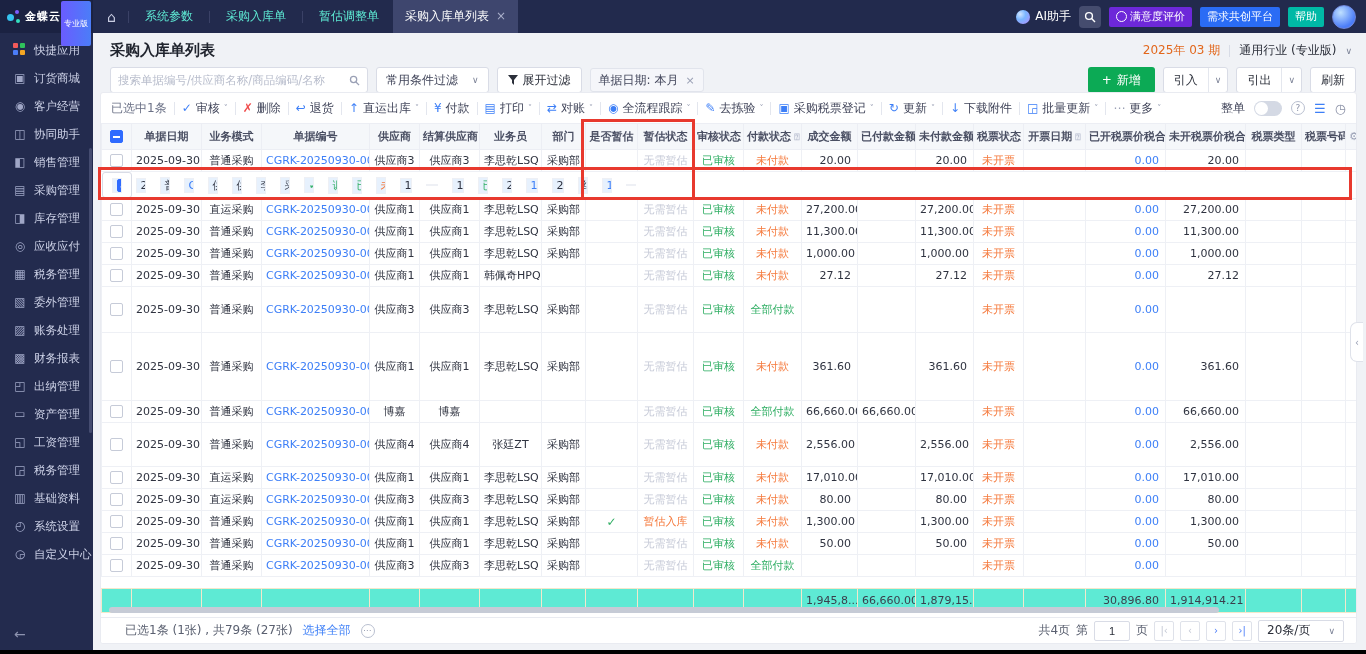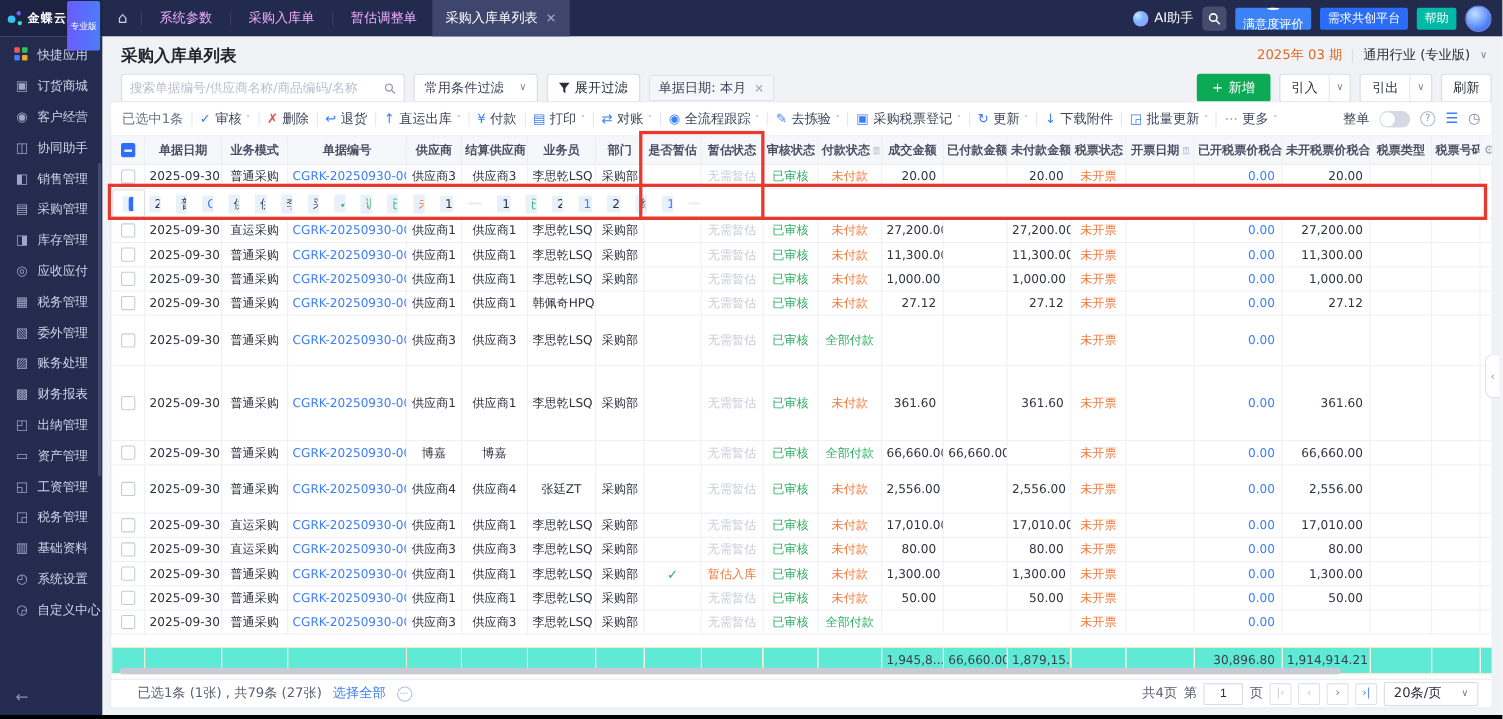--- a/index.html
+++ b/index.html
@@ -12,29 +12,29 @@
   .logo-dots { width:14px; height:14px; position:relative; margin-right:4px; flex:none; }
   .logo-dots i { position:absolute; border-radius:50%; }
   .logo-dots i:nth-child(1){ width:7px;height:7px;left:0;top:4px;background:#35c3f0;}
   .logo-dots i:nth-child(2){ width:4px;height:4px;left:8px;top:0;background:#7a5cff;}
   .logo-dots i:nth-child(3){ width:4px;height:4px;left:9px;top:9px;background:#35e0c0;}
   .logo-text { color:#fff; font-size:11px; font-weight:bold; letter-spacing:1px; }
   .logo-badge { position:absolute; top:1px; right:2px; font-size:8px; color:#fff; background:linear-gradient(90deg,#6a5cff,#4b7df8); border-radius:2px; padding:17px 3px; line-height:11px; }
   .top-tabs { display:flex; align-items:center; height:33px; flex:1; min-width:0; }
   .home-btn { color:#c9cde2; font-size:14px; padding:0 10px 0 14px; cursor:pointer; }
   .tm-div { width:1px; height:12px; background:#3a4166; margin:0 2px; }
-  .tm-item { color:#f0abfc; padding:0 14px; line-height:33px; white-space:nowrap; cursor:pointer; }
+  .tm-item { color:#5eead4; padding:0 14px; line-height:33px; white-space:nowrap; cursor:pointer; }
   .active-tab { background:#3e466e; color:#fff; height:33px; line-height:33px; padding:0 12px; display:flex; align-items:center; gap:7px; white-space:nowrap; }
   .active-tab .x { color:#aab0cb; font-size:12px; cursor:pointer; }
   .top-right { display:flex; align-items:center; gap:8px; padding-right:10px; }
   .ai-wrap { display:flex; align-items:center; gap:5px; color:#fff; white-space:nowrap; cursor:pointer; }
   .ai-dot { width:14px; height:14px; border-radius:50%; background:radial-gradient(circle at 30% 30%, #cfe4ff, #7ab6ff 40%, #b58cff); display:inline-block; }
   .search-sq { width:22px; height:22px; background:#454c6e; border-radius:4px; display:flex; align-items:center; justify-content:center; cursor:pointer; }
   .badge { height:20px; line-height:20px; padding:0 7px; border-radius:2px; color:#fff; font-size:11px; white-space:nowrap; cursor:pointer; display:flex; align-items:center; gap:3px; }
-  .badge.green { background:#3b82f6;flex-direction:column; }
+  .badge.green { background:#6d28d9; }
   .badge.blue  { background:#2a6cf5; }
   .badge.teal  { background:#00b9a6; }
   .badge .face { width:11px; height:11px; border:1px solid #fff; border-radius:50%; display:inline-block; position:relative; }
   .avatar { width:24px; height:24px; border-radius:50%; background:radial-gradient(circle at 35% 30%, #bfe0ff, #4b7df8 70%); border:1px solid #6f86d8; cursor:pointer; }
 
   
   .sidebar { position:absolute; left:0; top:33px; bottom:4px; width:93px; background:#232b4e; z-index:4; padding-top:10px; }
   .side-item { display:flex; align-items:flex-start; gap:7px; color:#ced3e8; height:28px; padding-left:13px; cursor:pointer; white-space:nowrap; font-size:11.5px; }
   .side-item .ic { width:14px; font-size:12px; color:#9fa6c6; text-align:center; flex:none; }
   .apps-grid { width:12px; height:12px; display:grid; grid-template-columns:5px 5px; grid-gap:2px; }

